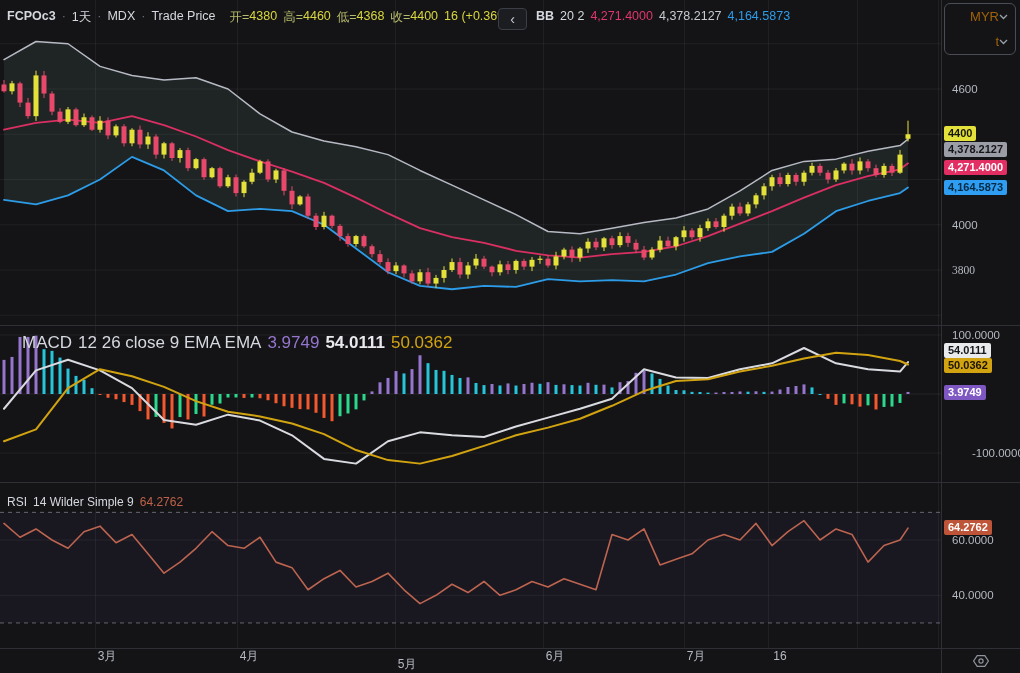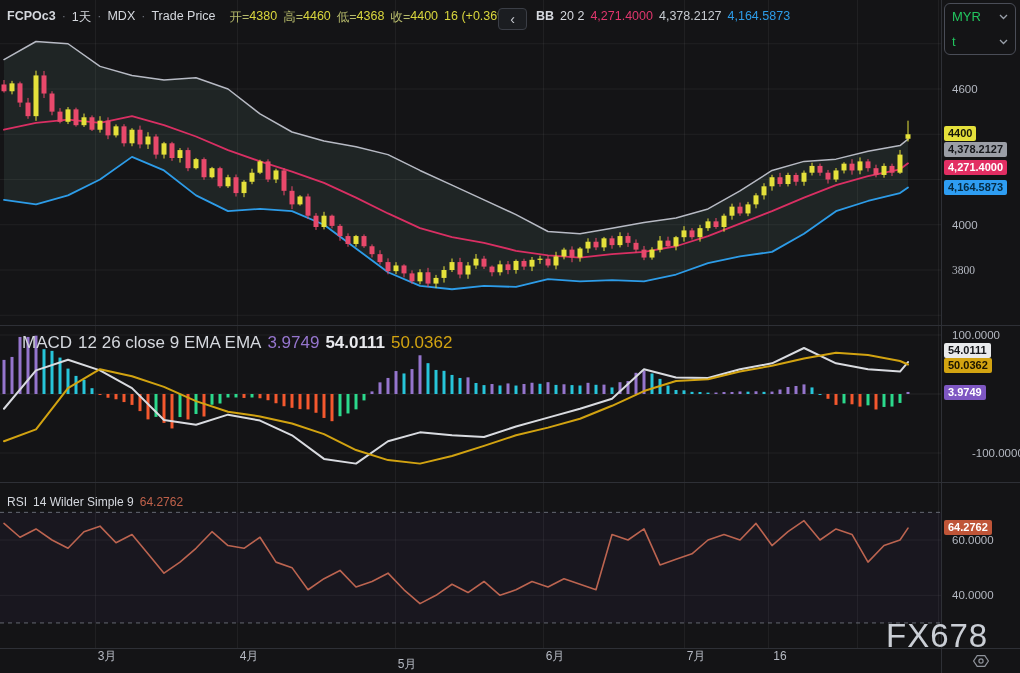--- a/index.html
+++ b/index.html
@@ -15,21 +15,21 @@
   .r-val{color:#c0614a}
   .btn{position:absolute;left:498px;top:8px;width:27px;height:20px;border:1px solid #3b3e46;border-radius:4px;background:#1b1d21;color:#c9ccd3;display:flex;align-items:center;justify-content:center;font-size:14px;z-index:4;cursor:pointer}
   #price-pane{position:absolute;left:941px;top:0;width:79px;height:673px;background:#141416;border-left:1px solid #2e3036;z-index:5}
   .axlabel{position:absolute;left:10px;transform:translateY(-50%);font-size:11.5px;color:#b4b8c1;white-space:nowrap}
   .badge{position:absolute;left:2px;height:15px;line-height:15px;padding:0 4px;border-radius:2px;font-size:11px;font-weight:700;white-space:nowrap}
   #time-axis{position:absolute;left:12px;top:648px;width:941px;height:16px;z-index:2}
   .tlabel{position:absolute;top:50%;transform:translate(-50%,-50%);font-size:12px;color:#b6bac3}
   .divider{position:absolute;left:0;width:1020px;height:1px;background:#2e3036;z-index:6}
   #watermark{position:absolute;left:886px;top:617px;font-size:33px;letter-spacing:1px;color:rgba(222,226,234,.9);z-index:9}
   #dropdowns{position:absolute;right:4px;top:3px;width:70px;border:1px solid #4a4d57;border-radius:6px;z-index:7;background:#141416}
-  .dd{display:flex;align-items:center;justify-content:space-between;height:25px;padding:0 7px;color:#22c55e;font-size:13px;cursor:pointer}
+  .dd{display:flex;align-items:center;justify-content:flex-end;height:25px;padding:0 7px;color:#a16207;font-size:13px;cursor:pointer}
   #settings-icon{position:absolute;left:30px;top:652px;z-index:7;cursor:pointer}
 </style>
 </head>
 <body>
 
 <div id="app">
 
   <svg id="chart" width="941" height="648">
       <g>
         <line x1="95.5" y1="0" x2="95.5" y2="648" stroke="rgba(255,255,255,0.055)"></line>
@@ -502,15 +502,14 @@
       <svg width="9" height="6">
           <polyline points="1,1 4.5,4.5 8,1" stroke="#9aa0aa" fill="none" stroke-width="1.3"></polyline>
         </svg>
     </div>
   </div>
 
   <div class="divider" style="top:325px"></div>
   <div class="divider" style="top:482px"></div>
   <div class="divider" style="top:648px"></div>
 
-  <div id="watermark">FX678</div>
 
 </div>
 
 </body></html>

